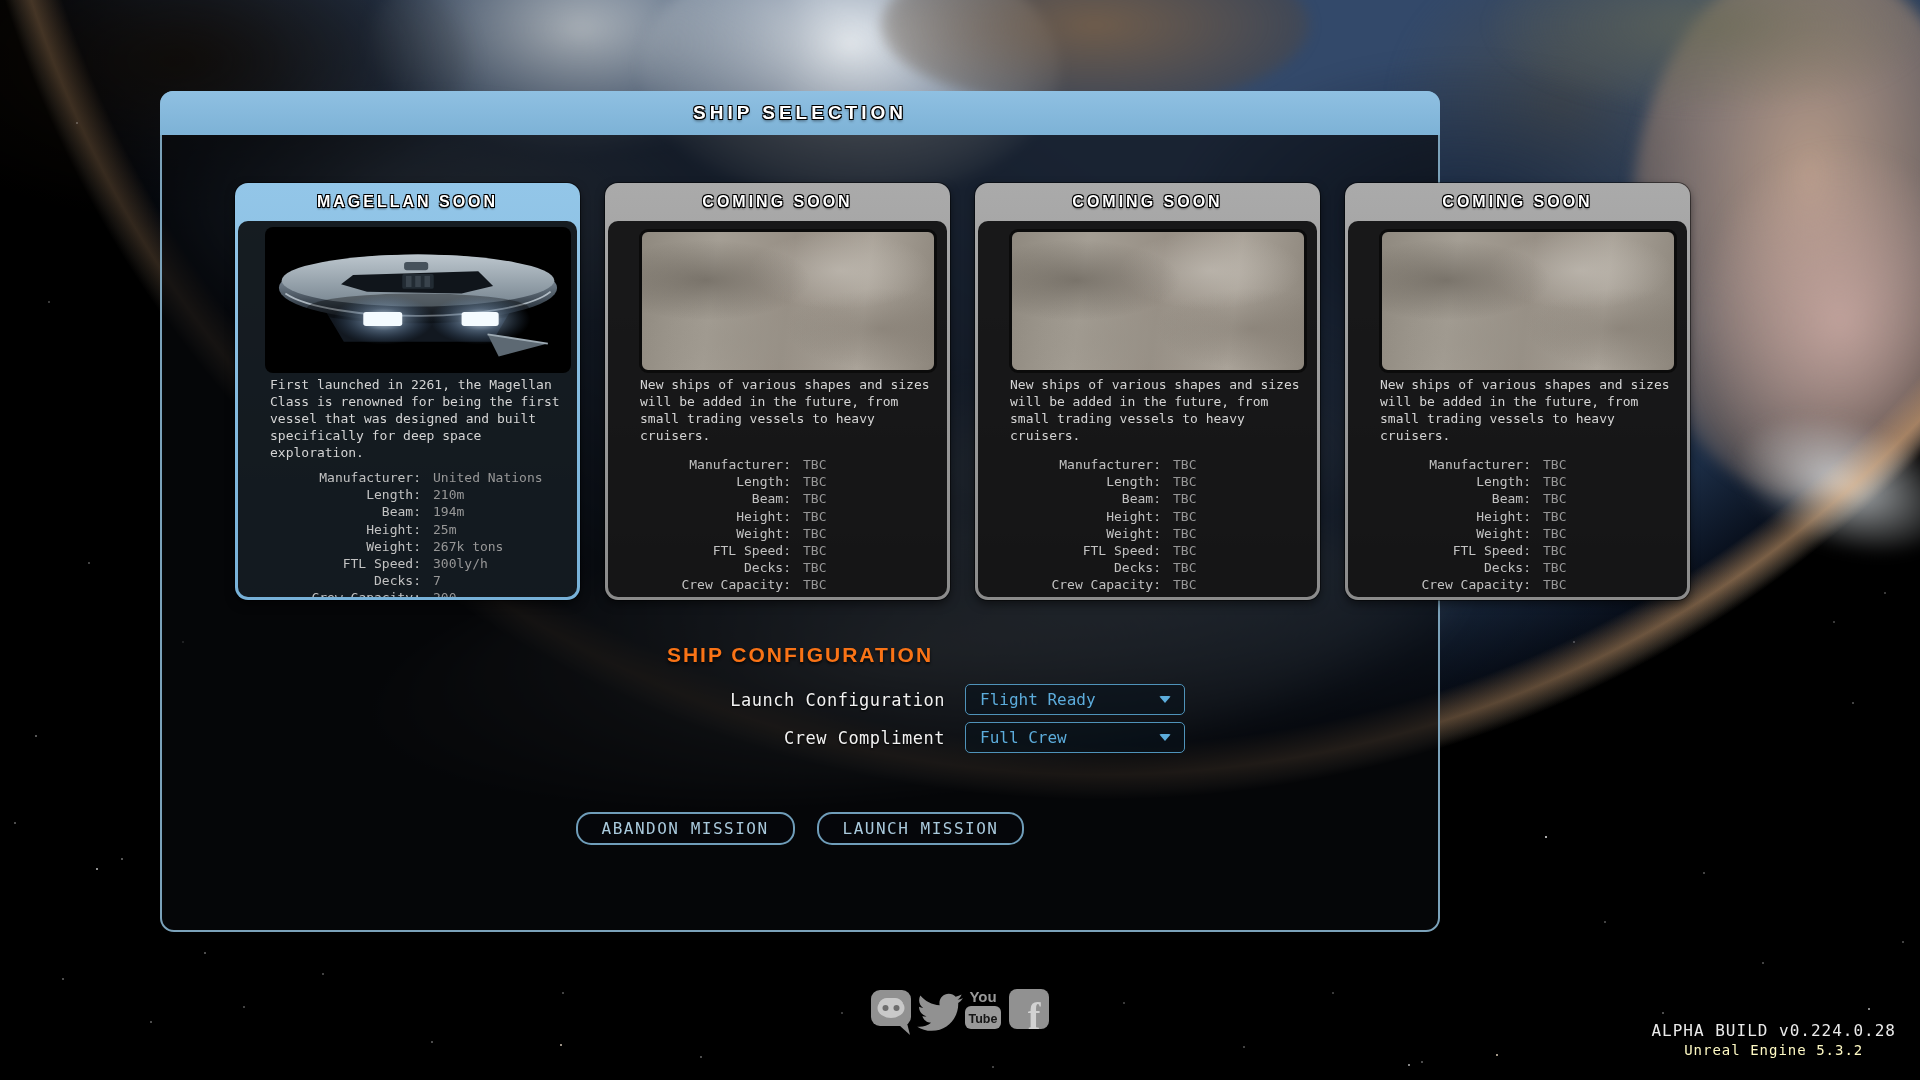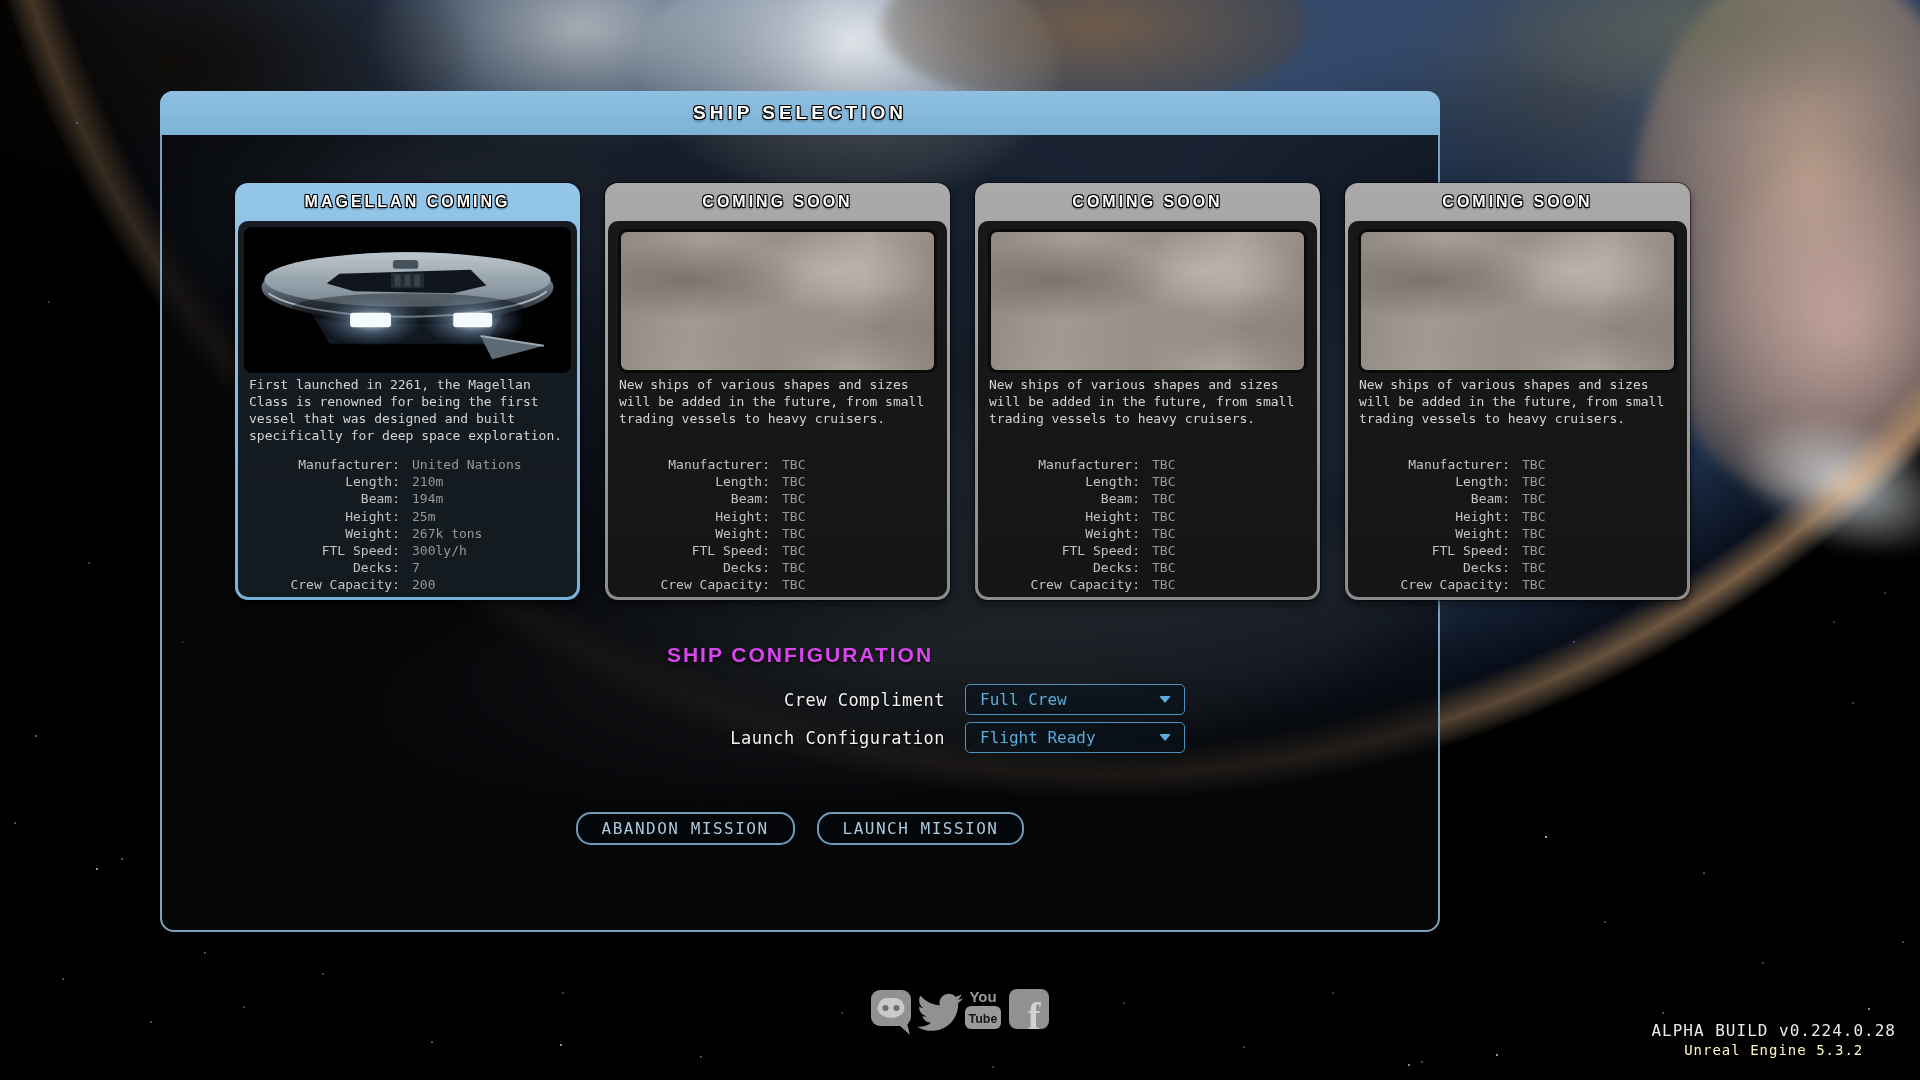--- a/index.html
+++ b/index.html
@@ -55,39 +55,39 @@
 
   
   .cards{position:absolute;left:73px;top:90px;display:flex;gap:25px;}
   .card{position:relative;width:345px;height:417px;border-radius:13px;box-sizing:border-box;
     box-shadow:0 0 0 1px rgba(0,0,0,.45),0 4px 10px rgba(0,0,0,.5);cursor:pointer;}
   .card.gray{background:linear-gradient(180deg,#aaa,#8b8b8b);}
   .card.selected{background:linear-gradient(180deg,#93c6e8,#77b1d8);}
   .card-title{position:absolute;left:0;right:0;top:0;height:38px;line-height:38px;text-align:center;
     font-size:16px;font-weight:bold;letter-spacing:3px;color:#fff;
     text-shadow:-1px -1px 0 #000,1px -1px 0 #000,-1px 1px 0 #000,1px 1px 0 #000,0 2px 2px rgba(0,0,0,.5);}
-  .card-body{position:absolute;left:3px;right:3px;top:38px;bottom:3px;border-radius:10px;background:rgba(4,4,6,.88);overflow:hidden;}
+  .card-body{position:absolute;left:3px;right:3px;top:38px;bottom:3px;border-radius:10px;background:rgba(4,4,6,.88);overflow:hidden;padding-left:21px;}
   .ship-img{height:146px;margin:6px 6px 0;border-radius:8px;background:#000;display:flex;align-items:center;justify-content:center;overflow:hidden;}
   .placeholder-img{height:144px;margin:8px 10px 0;border-radius:9px;border:3px solid #0b0b0b;box-sizing:border-box;
     background:
       radial-gradient(ellipse 55% 45% at 22% 35%,rgba(88,82,74,.55),transparent 65%),
       radial-gradient(ellipse 45% 40% at 68% 28%,rgba(205,200,192,.5),transparent 70%),
       radial-gradient(ellipse 50% 45% at 82% 70%,rgba(120,112,102,.5),transparent 65%),
       radial-gradient(ellipse 60% 50% at 40% 78%,rgba(152,146,136,.6),transparent 70%),
       linear-gradient(97deg,#8f897f,#a49e94 25%,#978f85 50%,#aaa399 75%,#8d867c);}
   .card-desc{margin:3px 11px 0;min-height:72px;font-family:"DejaVu Sans Mono",monospace;
     font-size:13px;line-height:17px;color:#d4d4d4;}
   .card-stats{margin:8px 14px 9px;}
   .stat-row{display:flex;font-family:"DejaVu Sans Mono",monospace;font-size:13px;line-height:17.2px;}
   .stat-label{width:148px;text-align:right;color:#c2c2c2;flex:0 0 auto;}
   .stat-value{margin-left:12px;color:#979797;}
 
   
   .config-title{position:absolute;left:0;width:100%;top:550px;text-align:center;
-    font-size:21px;font-weight:bold;letter-spacing:2px;color:#d946ef;text-shadow:0 2px 3px rgba(0,0,0,.8);}
+    font-size:21px;font-weight:bold;letter-spacing:2px;color:#f97316;text-shadow:0 2px 3px rgba(0,0,0,.8);}
   .config-rows{position:absolute;left:0;top:591px;width:100%;}
   .config-row{display:flex;align-items:center;margin-bottom:7px;height:31px;}
   .config-label{width:783px;text-align:right;font-family:"DejaVu Sans Mono",monospace;font-size:17px;color:#f2f2f2;
     letter-spacing:.5px;text-shadow:0 1px 2px #000;}
   .dropdown{margin-left:20px;width:220px;height:31px;box-sizing:border-box;border:1px solid #4f93ba;border-radius:5px;
     background:rgba(8,18,28,.55);display:flex;align-items:center;cursor:pointer;}
   .dropdown-value{padding-left:14px;font-family:"DejaVu Sans Mono",monospace;font-size:16px;color:#5cacdb;flex:1;}
   .dropdown-arrow{width:0;height:0;margin-right:13px;border-left:6px solid transparent;border-right:6px solid transparent;
     border-top:7px solid #5cacdb;border-radius:2px;}
 
@@ -132,21 +132,21 @@
   </div>
 
   <div class="panel">
     <div class="panel-header">
       <span class="panel-title">SHIP SELECTION</span>
     </div>
 
     <div class="cards">
 
       <div class="card selected">
-        <div class="card-title">MAGELLAN COMING</div>
+        <div class="card-title">MAGELLAN SOON</div>
         <div class="card-body">
           <div class="ship-img">
             <svg width="330" height="146" viewBox="0 0 330 150">
               <defs>
                 <radialGradient id="glow" cx="50%" cy="50%" r="50%">
                   <stop offset="0%" stop-color="#ffffff" stop-opacity=".95"></stop>
                   <stop offset="45%" stop-color="#a8cdf4" stop-opacity=".35"></stop>
                   <stop offset="100%" stop-color="#5a86b8" stop-opacity="0"></stop>
                 </radialGradient>
                 <linearGradient id="hull" x1="0" y1="0" x2="0" y2="1">
@@ -373,30 +373,30 @@
               </div>
             </div>
         </div>
       </div>
 
     </div>
 
     <div class="config-title">SHIP CONFIGURATION</div>
     <div class="config-rows">
       <div class="config-row">
+        <div class="config-label">Launch Configuration</div>
+        <div class="dropdown">
+          <span class="dropdown-value">Flight Ready</span>
+          <span class="dropdown-arrow"></span>
+        </div>
+      </div>
+      <div class="config-row">
         <div class="config-label">Crew Compliment</div>
         <div class="dropdown">
           <span class="dropdown-value">Full Crew</span>
-          <span class="dropdown-arrow"></span>
-        </div>
-      </div>
-      <div class="config-row">
-        <div class="config-label">Launch Configuration</div>
-        <div class="dropdown">
-          <span class="dropdown-value">Flight Ready</span>
           <span class="dropdown-arrow"></span>
         </div>
       </div>
     </div>
 
     <div class="actions">
       <button class="ghost-btn">ABANDON MISSION</button>
       <button class="ghost-btn">LAUNCH MISSION</button>
     </div>
   </div>

